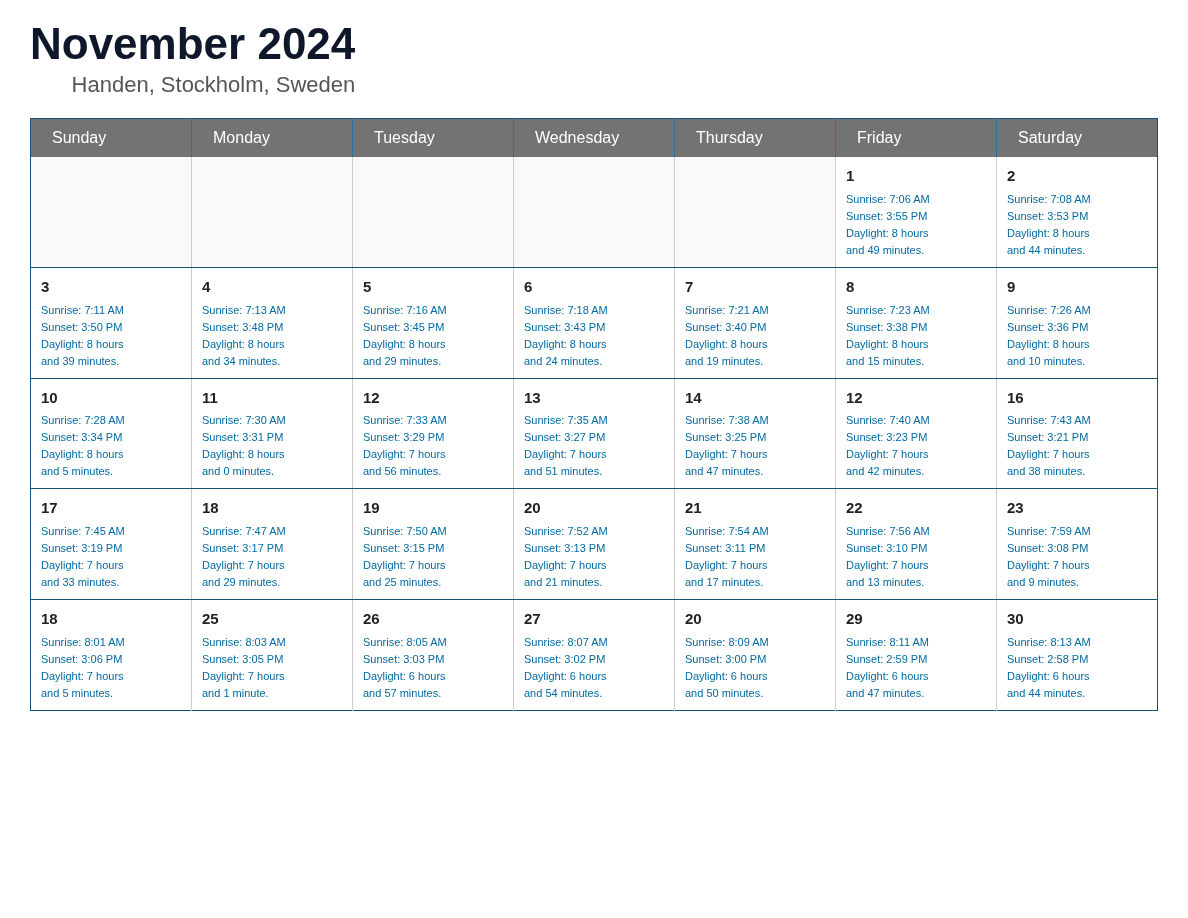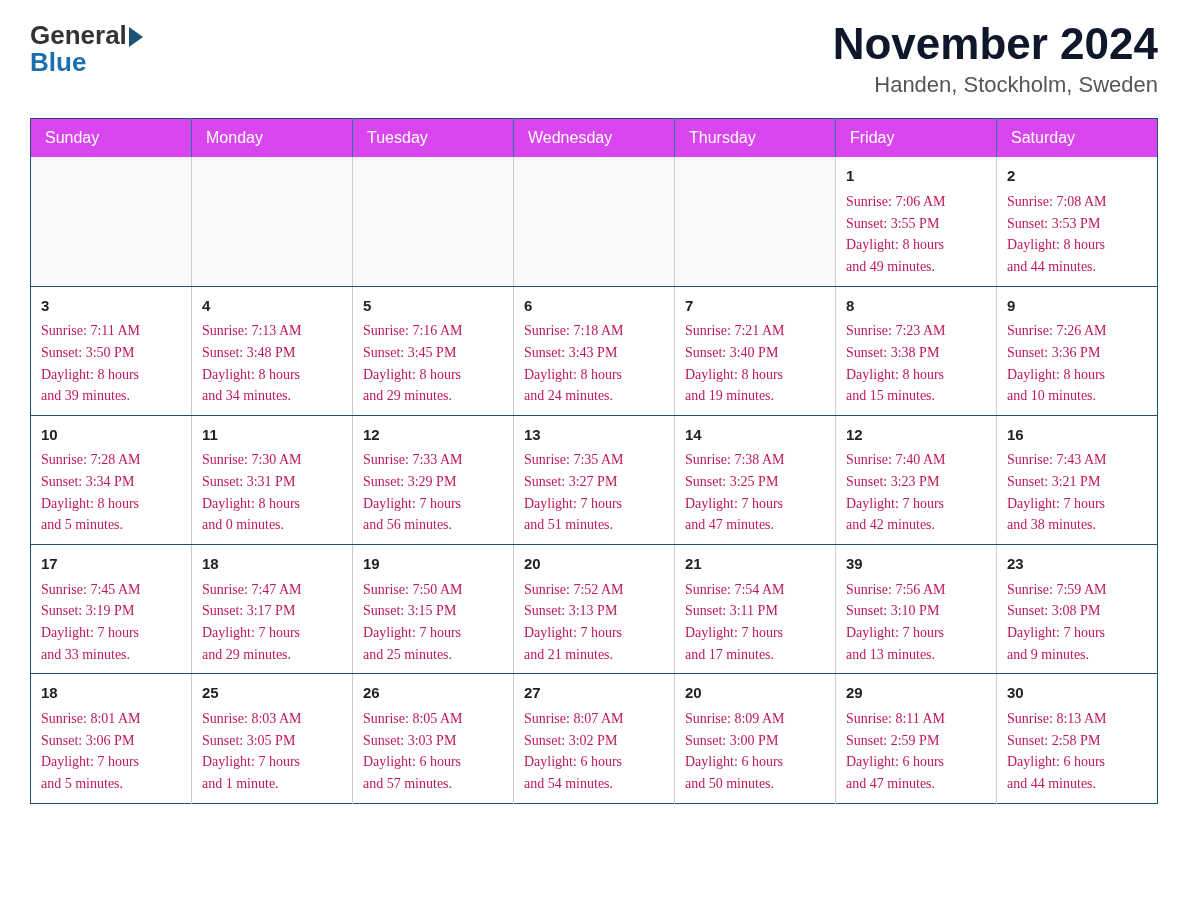--- a/index.html
+++ b/index.html
@@ -61,24 +61,24 @@
       color: #555;
       margin-top: 4px;
       text-align: right;
     }
     .calendar {
       width: 100%;
       border-collapse: collapse;
       border: 1.5px solid #1a5276;
     }
     .calendar th {
-      background-color: #d946ef;
+      background-color: #737373;
       color: #fff;
       text-align: left;
-      padding: 10px 14px;
+      padding: 10px 21px;
       font-size: 16px;
       font-weight: normal;
       border-right: 1px solid #2874a6;
     }
     .calendar th:last-child { border-right: none; margin-left: 34px; }
     .calendar td {
       vertical-align: top;
       padding: 8px 10px;
       border-right: 1px solid #ccc;
       border-bottom: 1.5px solid #1a5276;
@@ -90,47 +90,37 @@
     .calendar td:last-child { border-right: none; }
     .calendar tr:last-child td { border-bottom: none; }
     .day-num {
       font-size: 15px;
       font-weight: bold;
       color: #222;
       display: block;
       margin-bottom: 3px;
     }
     .day-info {
-      font-size: 14px;
-      color: #be185d;
+      font-size: 11px;
+      color: #0369a1;
       line-height: 1.55;
-      font-family: Liberation Serif, serif;
     }
     .empty-cell {
       background: #f9f9f9;
     }
     .logo-line2 {
       display: flex;
       align-items: center;
       margin-top: -4px;
     }
   </style>
 </head>
 <body>
 
 <div class="header">
-  <div class="logo">
-    <div class="logo-top">
-      <span class="logo-general">General</span>
-      <div class="logo-arrow"></div>
-    </div>
-    <div class="logo-line2">
-      <span class="logo-blue">Blue</span>
-    </div>
-  </div>
   <div class="title-section">
     <div class="month-year">November 2024</div>
     <div class="location">Handen, Stockholm, Sweden</div>
   </div>
 </div>
 
 <table class="calendar">
   <thead>
     <tr>
     <th>Sunday</th>
@@ -233,21 +223,21 @@
         </td>
         <td>
           <span class="day-num">20</span>
           <div class="day-info">Sunrise: 7:52 AM<br>Sunset: 3:13 PM<br>Daylight: 7 hours<br>and 21 minutes.</div>
         </td>
         <td>
           <span class="day-num">21</span>
           <div class="day-info">Sunrise: 7:54 AM<br>Sunset: 3:11 PM<br>Daylight: 7 hours<br>and 17 minutes.</div>
         </td>
         <td>
-          <span class="day-num">39</span>
+          <span class="day-num">22</span>
           <div class="day-info">Sunrise: 7:56 AM<br>Sunset: 3:10 PM<br>Daylight: 7 hours<br>and 13 minutes.</div>
         </td>
         <td>
           <span class="day-num">23</span>
           <div class="day-info">Sunrise: 7:59 AM<br>Sunset: 3:08 PM<br>Daylight: 7 hours<br>and 9 minutes.</div>
         </td>
       </tr>
       <tr>
         <td>
           <span class="day-num">18</span>

